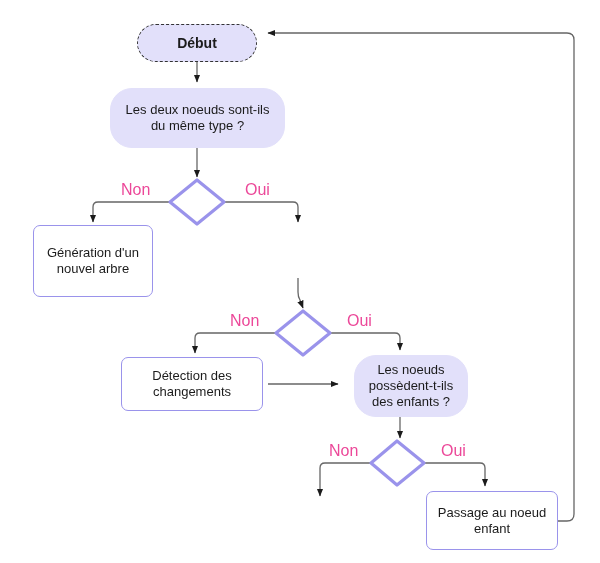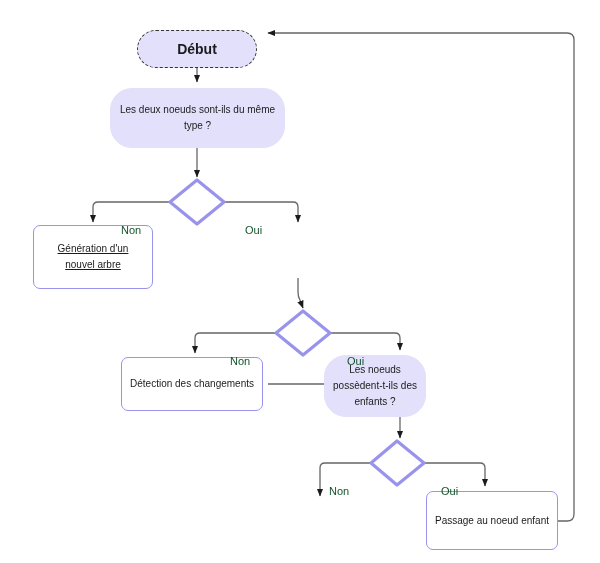--- a/index.html
+++ b/index.html
@@ -25,21 +25,21 @@
     height: 563px;
   }
   .node {
     position: absolute;
     box-sizing: border-box;
     display: flex;
     align-items: center;
     justify-content: center;
     text-align: center;
     color: #1b1b1b;
-    font-size: 10px;
+    font-size: 13px;
     line-height: 16px;
     padding: 2px 8px;
   }
   .node-terminal {
     background: #e2e0fa;
     border: 1.6px dashed #333333;
     border-radius: 999px;
     font-weight: bold;
     font-size: 14px;
   }
@@ -48,25 +48,24 @@
     border: 1px solid #e2e0fa;
     border-radius: 22px;
   }
   .node-process {
     background: #ffffff;
     border: 1.6px solid #9a93eb;
     border-radius: 7px;
   }
   .edge-label {
     position: absolute;
-    font-size: 11px;
+    font-size: 16px;
     line-height: 14px;
-    color: #14532d;
+    color: #ec4899;
     white-space: nowrap;
-    margin-top: 40px;
   }
 </style>
 </head>
 <body>
 
 <div id="flowchart-canvas">
 
   <svg id="edges-layer" viewBox="0 0 600 563" width="600" height="563" xmlns="http://www.w3.org/2000/svg">
     <defs>
       <marker id="arrowhead" markerWidth="9" markerHeight="9" refX="7.4" refY="3.2" orient="auto" markerUnits="userSpaceOnUse">
@@ -98,38 +97,38 @@
 
     <path d="M546,521 L567,521 Q574,521 574,514 L574,40 Q574,33 567,33 L268,33" fill="none" stroke="#666666" stroke-width="1.3" marker-end="url(#arrowhead)"></path>
 
     <path d="M197,180 L224,202 L197,224 L170,202 Z" fill="#ffffff" stroke="#9a93eb" stroke-width="3.2" stroke-linejoin="round"></path>
 
     <path d="M303,311 L330,333 L303,355 L276,333 Z" fill="#ffffff" stroke="#9a93eb" stroke-width="3.2" stroke-linejoin="round"></path>
 
     <path d="M397,441 L424,463 L397,485 L371,463 Z" fill="#ffffff" stroke="#9a93eb" stroke-width="3.2" stroke-linejoin="round"></path>
   </svg>
 
-  <div class="node node-terminal" style="left:137px; top:30px; width:120px; height:38px;">
+  <div class="node node-terminal" style="left:137px; top:24px; width:120px; height:38px;">
     <span>Début</span>
   </div>
 
   <div class="node node-question" style="left:110px; top:88px; width:175px; height:60px;">
     <span>Les deux noeuds sont-ils du même type ?</span>
   </div>
 
-  <div class="node node-process" style="left:33px; top:225px; width:120px; height:64px;text-decoration:underline;">
+  <div class="node node-process" style="left:33px; top:225px; width:120px; height:72px;">
     <span>Génération d'un nouvel arbre</span>
   </div>
 
 
   <div class="node node-process" style="left:121px; top:357px; width:142px; height:54px;">
     <span>Détection des changements</span>
   </div>
 
-  <div class="node node-question" style="left:324px; top:355px; width:102px; height:62px;">
+  <div class="node node-question" style="left:354px; top:355px; width:114px; height:62px;">
     <span>Les noeuds possèdent-t-ils des enfants ?</span>
   </div>
 
 
   <div class="node node-process" style="left:426px; top:491px; width:132px; height:59px;">
     <span>Passage au noeud enfant</span>
   </div>
 
   <div class="edge-label" style="left:121px; top:183px;">Non</div>
   <div class="edge-label" style="left:245px; top:183px;">Oui</div>

